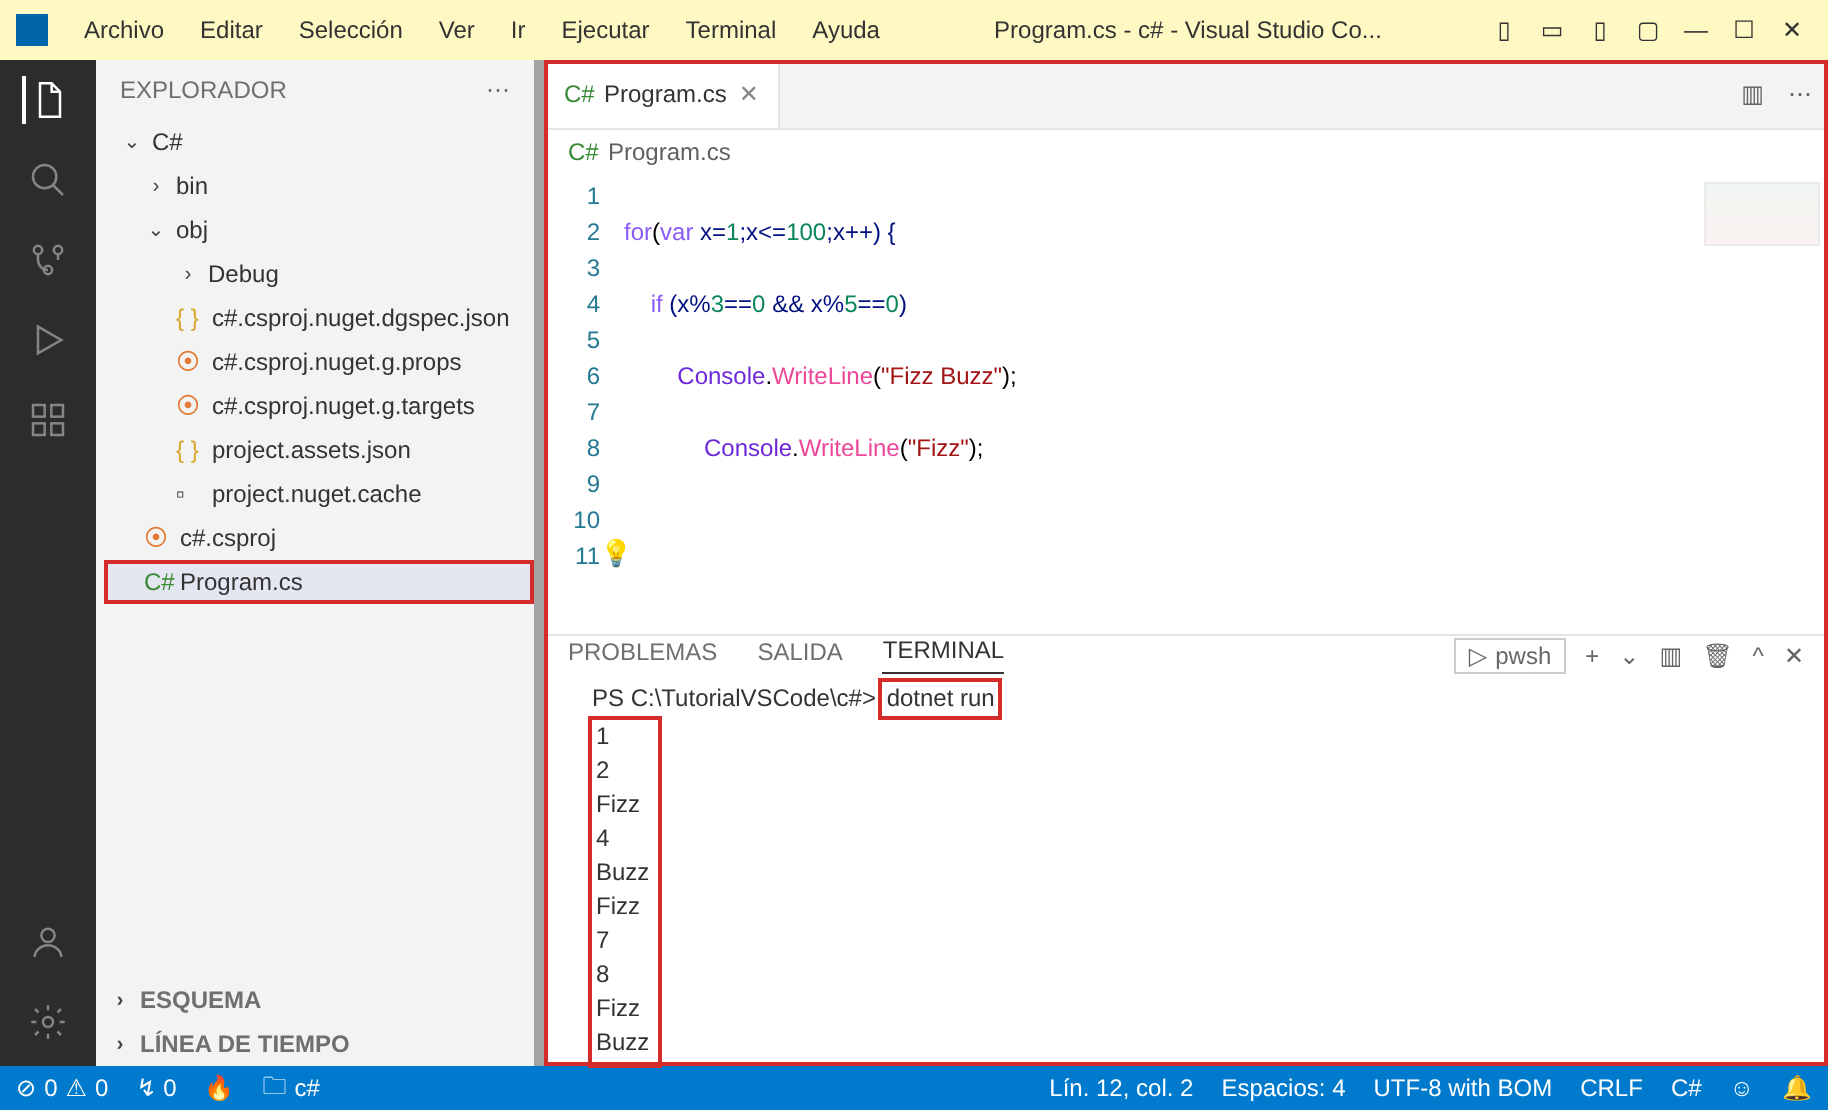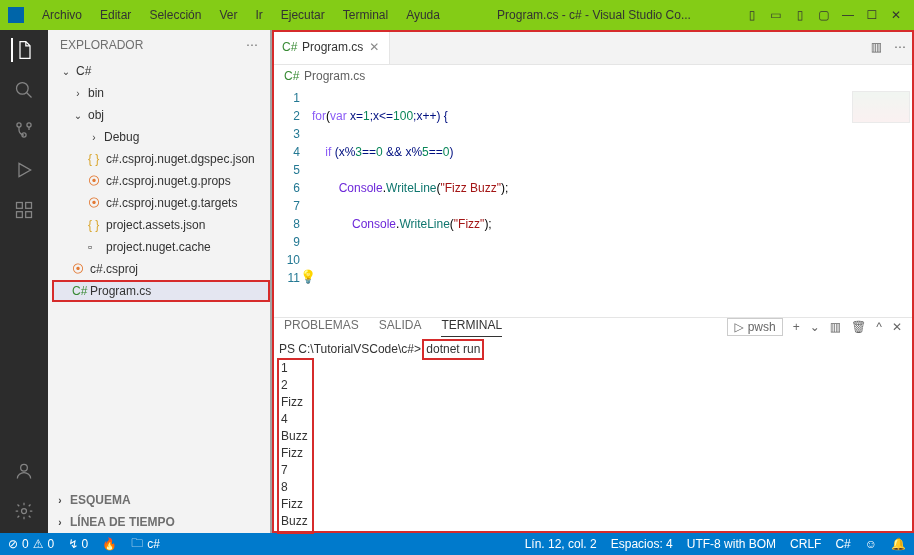--- a/index.html
+++ b/index.html
@@ -1,27 +1,27 @@
 <!DOCTYPE html>
 <html><head>
 <meta charset="utf-8">
 <style>
 *{margin:0;padding:0;box-sizing:border-box;font-family:"Segoe UI",Arial,sans-serif;font-size:12px}
 body{width:914px;height:555px;background:#fff;color:#333;overflow:hidden;position:relative}
-.titlebar{height:30px;background:#84cc16;display:flex;align-items:center;padding:0 8px;gap:2px}
+.titlebar{height:30px;background:#fef9c3;display:flex;align-items:center;padding:0 8px;gap:2px}
 .titlebar .vscode-logo{width:16px;height:16px;background:#0065A9;margin-right:8px}
 .titlebar .menu-item{padding:4px 8px;cursor:pointer;color:#333}
 .titlebar .title{flex:1;text-align:center;color:#333}
 .titlebar .win-btn{width:20px;height:20px;display:flex;align-items:center;justify-content:center;margin-left:2px;cursor:pointer}
 .body-area{display:flex;height:calc(100% - 52px)}
 .activity-bar{width:48px;background:#2c2c2c;display:flex;flex-direction:column;align-items:center;padding-top:8px;gap:16px}
 .activity-bar .ab-icon{width:24px;height:24px;color:#858585;cursor:pointer;display:flex;align-items:center;justify-content:center}
 .activity-bar .ab-icon.active{color:#fff;border-left:2px solid #fff;margin-left:-2px;padding-left:2px}
 .activity-bar .spacer{flex:1}
-.sidebar{width:224px;background:#f3f3f3;display:flex;flex-direction:column;border-right:2px solid #a3a3a3}
+.sidebar{width:224px;background:#f3f3f3;display:flex;flex-direction:column;border-right:5px solid #a3a3a3}
 .sidebar-header{padding:8px 12px;display:flex;justify-content:space-between;color:#6f6f6f;font-size:11px;text-transform:uppercase}
 .tree{flex:1;overflow:auto;padding-left:4px}
 .tree-row{display:flex;align-items:center;height:22px;padding-left:8px;cursor:pointer;gap:4px}
 .tree-row.selected{background:#e4e6f1;outline:2px solid #d62b2b;outline-offset:-2px}
 .chev{width:12px;color:#424242;font-size:10px;display:inline-block;text-align:center}
 .file-icon{width:14px;height:14px;display:inline-block}
 .file-icon.json{color:#d9a62e}
 .file-icon.cs{color:#388a34}
 .file-icon.xml{color:#e37933}
 .indent-1{padding-left:20px}
@@ -32,33 +32,33 @@
 .tab{display:flex;align-items:center;padding:0 10px;background:#fff;border-right:1px solid #e5e5e5;gap:6px;cursor:pointer}
 .tab .close{color:#888;cursor:pointer}
 .tabs .tabs-right{margin-left:auto;display:flex;align-items:center;padding-right:8px;gap:12px;color:#666}
 .breadcrumb{height:22px;padding:2px 12px;color:#616161;display:flex;align-items:center;gap:6px;font-size:12px}
 .code-area{flex:1;display:flex;font-family:Consolas,monospace;font-size:13px;position:relative;overflow:hidden}
 .gutter{width:40px;text-align:right;color:#237893;padding-right:12px;padding-top:2px;line-height:18px}
 .code{flex:1;padding-top:2px;line-height:18px;white-space:pre}
 .kw{color:#8b5cf6}
 .str{color:#a31515}
 .num{color:#098658}
-.fn{color:#0f766e}
+.fn{color:#ec4899}
 .cls{color:#6d28d9}
 .punc{color:#000}
 .var{color:#001080}
 .minimap{position:absolute;right:4px;top:4px;width:58px;height:32px;background:linear-gradient(#e8f0e8,#f8e8e8);opacity:.6;border:1px solid #ddd}
 .bulb{position:absolute;left:28px;top:182px;color:#ddb100;font-size:13px}
 .panel{height:216px;border-top:1px solid #e5e5e5;display:flex;flex-direction:column}
-.panel-tabs{height:30px;display:flex;align-items:flex-start;padding:0 12px;gap:20px;color:#6f6f6f;font-size:11px}
+.panel-tabs{height:30px;display:flex;align-items:center;padding:0 12px;gap:20px;color:#6f6f6f;font-size:11px}
 .panel-tab{cursor:pointer;padding-bottom:4px}
 .panel-tab.active{color:#333;border-bottom:1px solid #333}
 .panel-tabs .pt-right{margin-left:auto;display:flex;align-items:center;gap:10px;color:#666}
 .panel-tabs .pwsh-btn{border:1px solid #ccc;padding:1px 6px;display:flex;align-items:center;gap:4px;font-size:11px}
-.term{flex:1;font-family:Consolas,monospace;font-size:13px;padding:4px 7px;line-height:17px;position:relative}
+.term{flex:1;font-family:Consolas,monospace;font-size:13px;padding:4px 24px;line-height:17px;position:relative}
 .term .cmd-box{outline:2px solid #d62b2b;padding:0 2px;display:inline-block}
 .term .out-box{outline:2px solid #d62b2b;padding:0 4px 2px 2px;display:inline-block;margin-top:2px}
 .statusbar{height:22px;background:#007acc;color:#fff;display:flex;align-items:center;padding:0 8px;font-size:12px;gap:14px}
 .statusbar .right{margin-left:auto;display:flex;gap:14px}
 .sb-item{cursor:pointer;display:flex;align-items:center;gap:4px}
 svg{display:block}
 </style>
 </head>
 <body>
 

